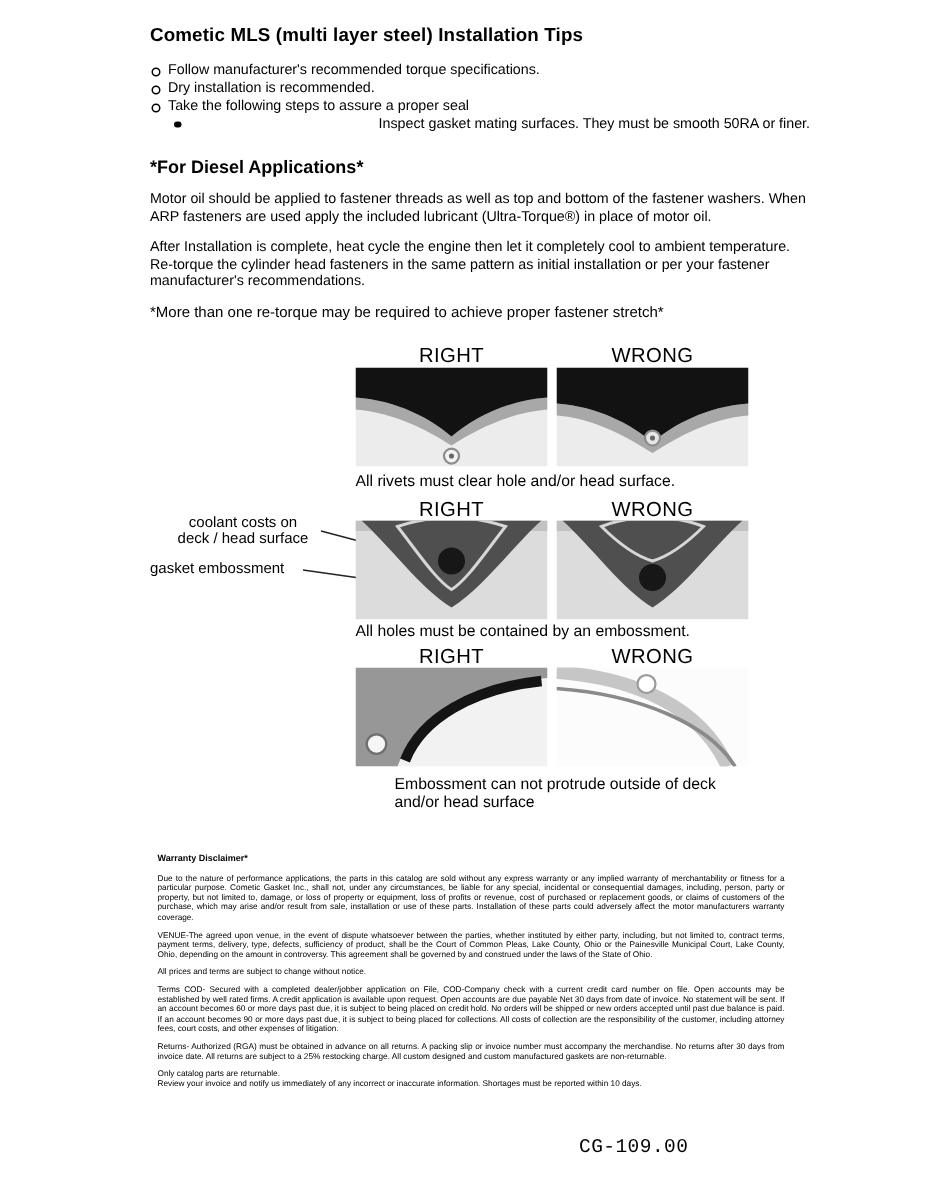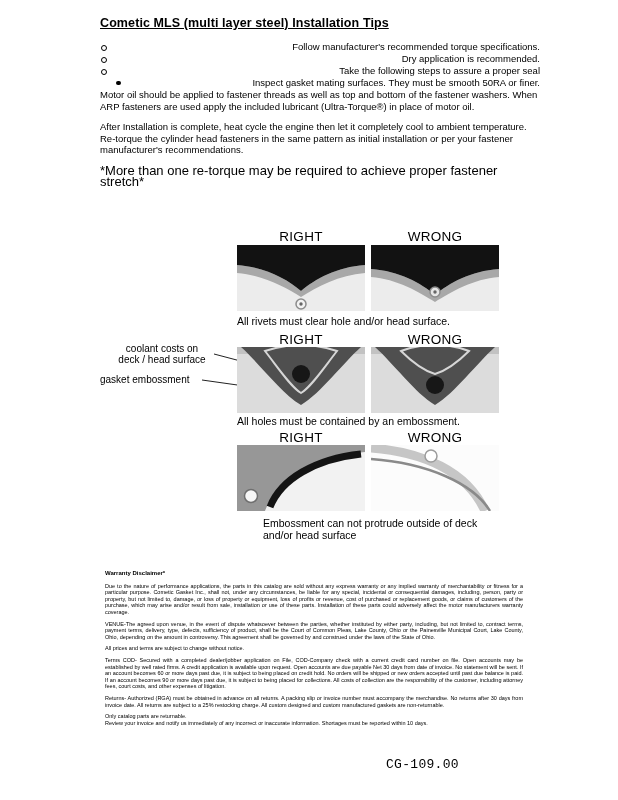--- a/index.html
+++ b/index.html
@@ -2,29 +2,29 @@
 <html><head>
 <meta charset="utf-8">
 <style>
   * { margin:0; padding:0; box-sizing:border-box; }
   html,body { background:#ffffff; }
   .page {
     position:relative; width:618px; height:800px; background:#ffffff;
     font-family:"Liberation Sans", sans-serif; color:#000; overflow:hidden;
   }
   .content { position:absolute; left:100px; top:16px; width:440px; }
-  .title { font-size:12.5px; font-weight:bold; text-decoration:underline; margin-bottom:11px; letter-spacing:0.1px; }
+  .title { font-size:12.5px; font-weight:bold; margin-bottom:11px; letter-spacing:0.1px; }
   .tips { list-style:none; font-size:9.5px; line-height:12px; }
-  .tip { position:relative; padding-left:12px;text-align:right; }
+  .tip { position:relative; padding-left:12px; }
   .tip::before { content:""; position:absolute; left:1px; top:3.5px; width:4px; height:4px; border:1px solid #000; border-radius:50%; }
   .subtip { position:relative; padding-left:28px;text-align:right; }
   .subtip::before { content:""; position:absolute; left:16px; top:3.8px; width:4.5px; height:4.5px; background:#000; border-radius:50%; }
   .diesel-heading { font-size:12px; font-weight:bold; margin-top:15px; margin-bottom:9px; }
   .para { font-size:9.5px; line-height:11.5px; margin-bottom:9px; }
-  .note { font-size:13px; line-height:11.5px; margin-top:2px; }
+  .note { font-size:10px; line-height:11.5px; margin-top:2px; }
 
   .fig-label { position:absolute; width:128px; text-align:center; font-size:13.5px; letter-spacing:0.3px; }
   .fig { position:absolute; width:128px; height:66px; }
   .fig svg { width:100%; height:100%; display:block; }
   .caption { position:absolute; font-size:10.5px; line-height:12px; }
   .side-label { position:absolute; font-size:10px; line-height:11px; }
   .leaders { position:absolute; pointer-events:none; }
 
   .warranty { position:absolute; left:105px; top:570px; width:418px; font-size:5.5px; line-height:6.6px; }
   .warranty .w-head { font-size:6px; font-weight:bold; margin-bottom:6px; }
@@ -34,24 +34,25 @@
 </style>
 </head>
 <body>
 
 <div class="page">
 
   <div class="content">
     <h1 class="title">Cometic MLS (multi layer steel) Installation Tips</h1>
     <ul class="tips">
       <li class="tip">Follow manufacturer's recommended torque specifications.</li>
-      <li class="tip">Dry application is recommended.</li>
+      <li class="tip">Dry installation is recommended.</li>
       <li class="tip">Take the following steps to assure a proper seal</li>
       <li class="subtip">Inspect gasket mating surfaces.  They must be smooth 50RA or finer.</li>
     </ul>
+    <h2 class="diesel-heading">*For Diesel Applications*</h2>
     <p class="para">Motor oil should be applied to fastener threads as well as top and bottom of the fastener washers. When ARP fasteners are used apply the included lubricant (Ultra-Torque®) in place of motor oil.</p>
     <p class="para">After Installation is complete, heat cycle the engine then let it completely cool to ambient temperature. Re-torque the cylinder head fasteners in the same pattern as initial installation or per your fastener manufacturer's recommendations.</p>
     <p class="note">*More than one re-torque may be required to achieve proper fastener stretch*</p>
   </div>
 
   <div class="fig-label" style="left:237px; top:229px;">RIGHT</div>
   <div class="fig-label" style="left:371px; top:229px;">WRONG</div>
 
   <div class="fig" style="left:237px; top:245px;">
     <svg viewBox="0 0 128 66">

